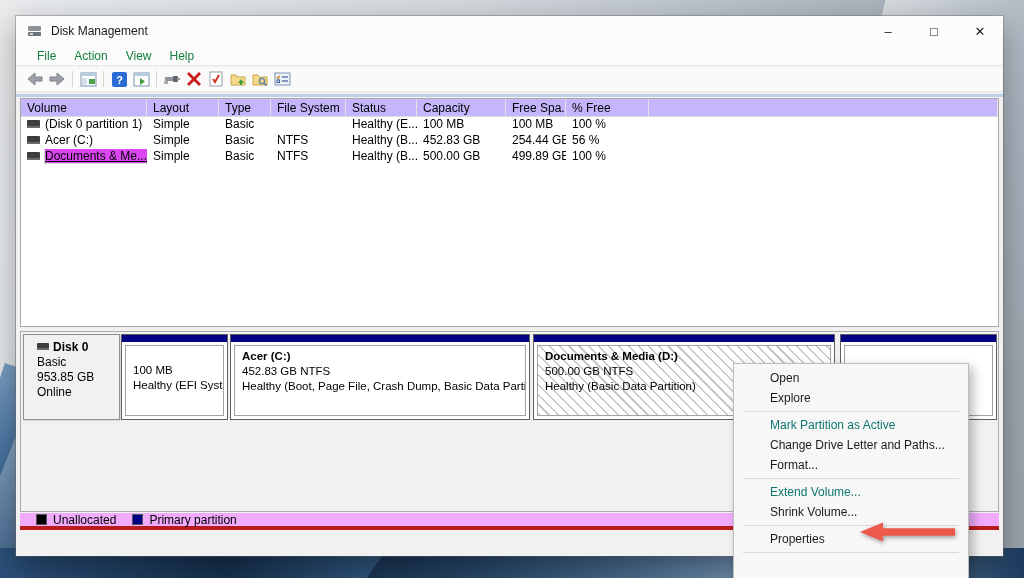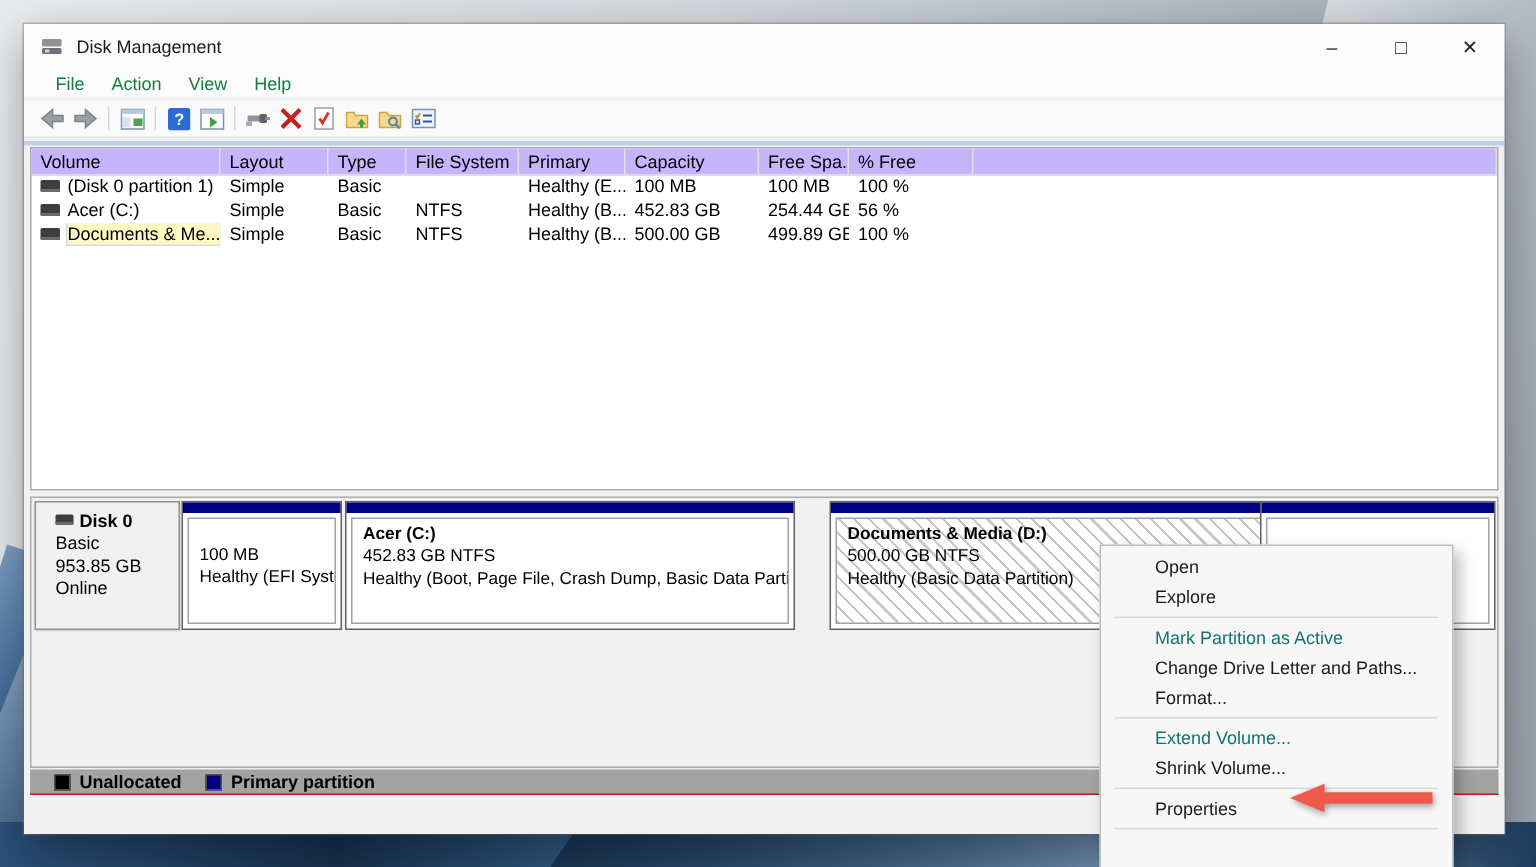--- a/index.html
+++ b/index.html
@@ -48,21 +48,21 @@
     background:#fff; border:1px solid #a9a9a9; font-size:12px; color:#000; }
   .vt-header { display:flex; height:18px; background:#c4b5fd; border-bottom:1px solid #dcdcdc; }
   .vt-h { padding:2px 0 0 6px; border-right:1px solid #e2e2e2; white-space:nowrap; overflow:hidden; }
   .vt-row { display:flex; height:16px; }
   .vt-c { padding-left:6px; white-space:nowrap; overflow:hidden; }
   .c0{width:126px;} .c1{width:72px;} .c2{width:52px;} .c3{width:75px;} .c4{width:71px;}
   .c5{width:89px;} .c6{width:60px;} .c7{width:83px;} .c8{flex:1;}
   .vol-icon { display:inline-block; width:13px; height:8px; background:#3e3e3e; border-radius:1px;
     margin-right:5px; vertical-align:middle; position:relative; top:-1px;
     box-shadow:inset 0 -2px 0 #6a6a6a; }
-  .vol-label.selected { background:#fef9c3; outline:1px solid #d8d8d8; }
+  .vol-label.selected { background:#d946ef; outline:1px solid #d8d8d8;text-decoration:underline; }
 
   
   .graph-pane { position:absolute; left:4px; top:315px; width:979px; height:181px;
     background:#f1f1f1; border:1px solid #ababab; }
   .disk-info { position:absolute; left:2px; top:2px; width:97px; height:86px;
     background:#f1f1f1; border:1px solid #8f8f8f; box-shadow:1px 1px 0 #d9d9d9;
     font-size:12px; line-height:15px; padding:5px 0 0 13px; color:#000; }
   .disk-info .disk-title { font-weight:bold; }
   .disk-icon { display:inline-block; width:12px; height:7px; background:#3e3e3e; border-radius:1px;
     margin-right:4px; position:relative; top:-1px; box-shadow:inset 0 -2px 0 #6a6a6a; }
@@ -71,26 +71,26 @@
   .part-bar { height:7px; background:#000082; }
   .part-body { position:absolute; left:3px; right:3px; top:10px; bottom:3px;
     border:1px solid #a2a2a2; padding:3px 7px; overflow:hidden;
     font-size:11.5px; line-height:15px; white-space:nowrap; color:#000; }
   .part-body.hatched { background-image:repeating-linear-gradient(45deg,
       rgba(110,110,110,.38) 0 1.5px, rgba(255,255,255,0) 1.5px 7px); }
   .part-title { font-weight:bold; }
   .pad-top { padding-top:17px; }
   .p1 { left:100px; width:107px; }
   .p2 { left:209px; width:300px; }
-  .p3 { left:532px; width:302px; }
+  .p3 { left:512px; width:302px; }
   .p4 { left:819px; width:157px; }
 
   .legend-bar { position:absolute; left:4px; top:497px; width:979px; height:17px;
-    background:#a3a3a3; border-bottom:1px solid #b91c1c; display:flex; align-items:center;
-    padding-left:16px; font-size:12px; color:#000;font-weight:bold; }
+    background:#f0abfc; border-bottom:4px solid #b91c1c; display:flex; align-items:center;
+    padding-left:16px; font-size:12px; color:#000; }
   .legend-swatch { width:11px; height:11px; margin-right:6px; border:1px solid #555; }
   .legend-item { display:flex; align-items:center; margin-right:16px; }
   .status-strip { position:absolute; left:0; top:515px; width:100%; height:25px; background:#f1f1f1; }
 
   
   .context-menu { position:absolute; left:733px; top:363px; width:236px; height:222px;
     background:#f7f7f7; border:1px solid #bdbdbd; box-shadow:4px 4px 10px rgba(0,0,0,.28);
     padding:4px 0; font-size:12px; color:#1b1b1b; z-index:50; }
   .cm-item { height:20px; line-height:20px; padding-left:36px; white-space:nowrap; }
   .cm-item.disabled { color:#0f766e; }
@@ -214,21 +214,21 @@
   </div>
 
   <div class="accent-line"></div>
 
   <div class="volume-pane">
     <div class="vt-header">
       <div class="vt-h c0">Volume</div>
       <div class="vt-h c1">Layout</div>
       <div class="vt-h c2">Type</div>
       <div class="vt-h c3">File System</div>
-      <div class="vt-h c4">Primary</div>
+      <div class="vt-h c4">Status</div>
       <div class="vt-h c5">Capacity</div>
       <div class="vt-h c6">Free Spa...</div>
       <div class="vt-h c7">% Free</div>
       <div class="vt-h c8"></div>
     </div>
 
     <div class="vt-row">
       <div class="vt-c c0"><span class="vol-icon"></span><span class="vol-label">(Disk 0 partition 1)</span></div>
       <div class="vt-c c1">Simple</div>
       <div class="vt-c c2">Basic</div>

